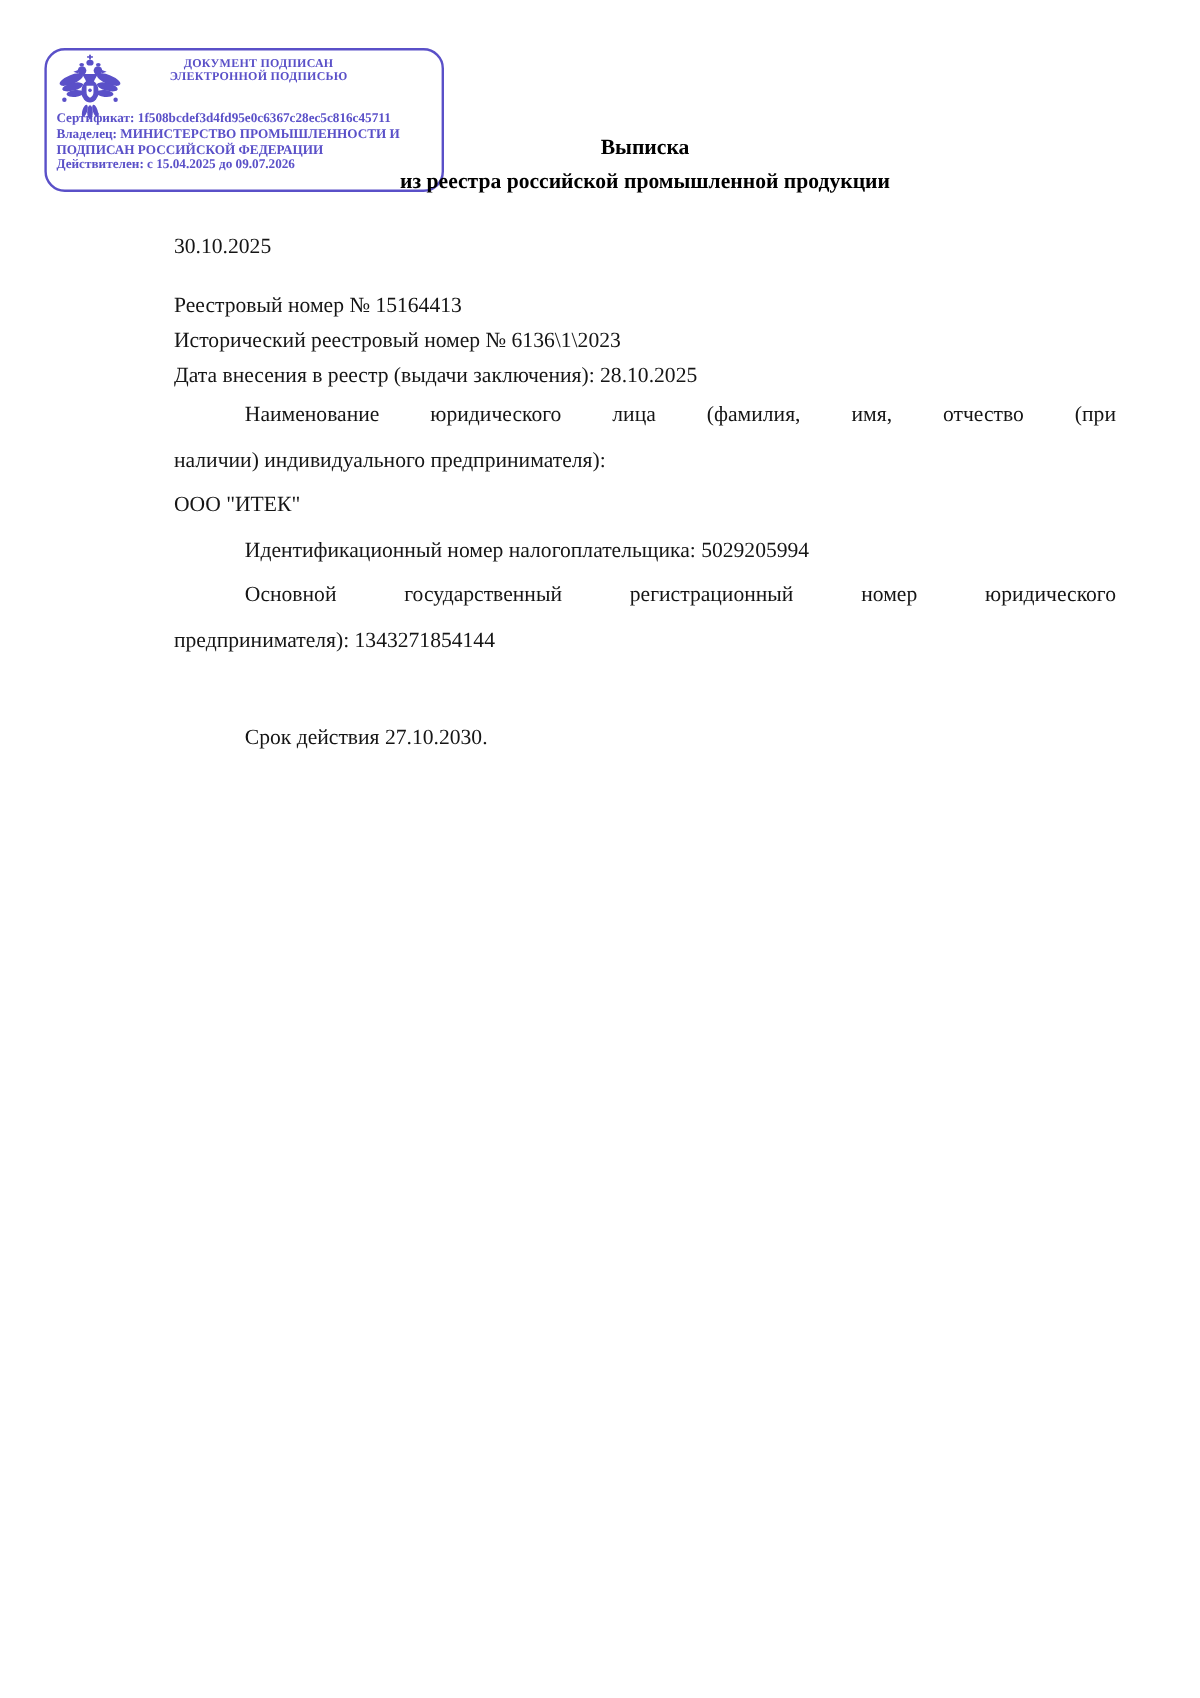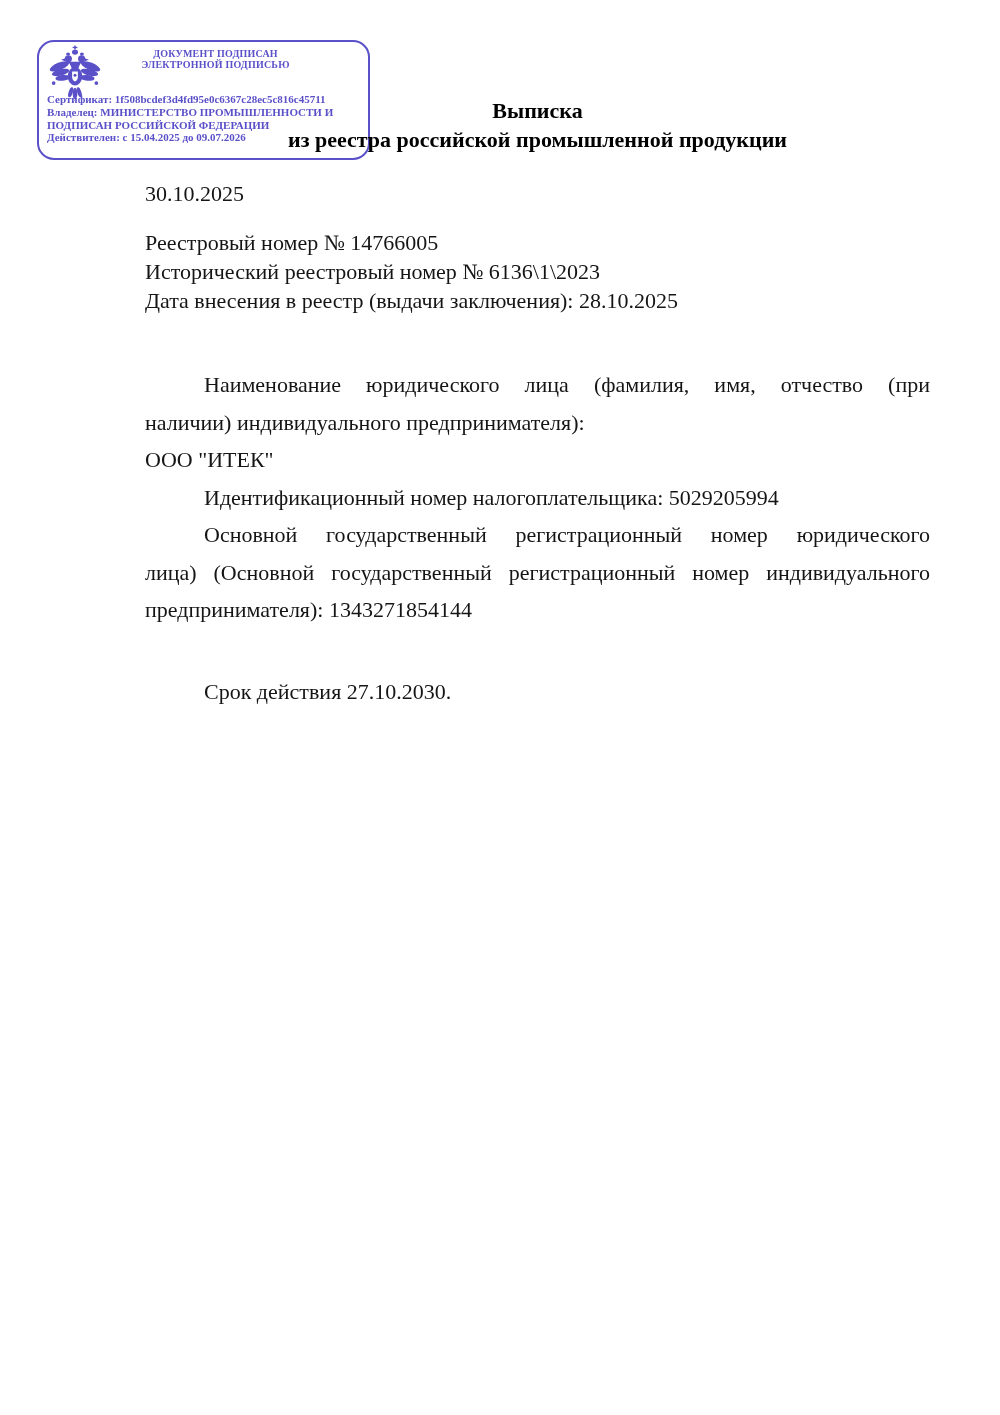--- a/index.html
+++ b/index.html
@@ -34,35 +34,35 @@
   }
   .stamp-cert {
     position:absolute; left:8px; right:4px; top:51px;
     font-size:11px; line-height:12.8px;
     font-weight:bold;
     white-space:nowrap;
   }
 
   
   .content {
-    position:absolute; left:145px; top:0;
+    position:absolute; left:145px; top:12px;
     width:785px;
-    font-size:22px; line-height:29px;
+    font-size:18px; line-height:29px;
     color:#151515;
   }
   .doc-title {
     margin-top:96px;
     text-align:center;
     font-weight:bold;
     color:#000;
   }
   .date-line   { margin-top:25px; }
   .registry    { margin-top:20px; }
   .para        { line-height:37.5px; }
-  .para-first  { margin-top:51px; }
+  .para-first  { }
   .para-last   { margin-top:44px; }
   .indent      { text-indent:59px; }
   .jline       { text-align:justify; text-align-last:justify; }
 </style>
 </head>
 <body>
 
 <div class="page">
 
   <div class="stamp">
@@ -120,41 +120,40 @@
   <div class="content">
 
     <div class="doc-title">
       <div>Выписка</div>
       <div>из реестра российской промышленной продукции</div>
     </div>
 
     <div class="date-line">30.10.2025</div>
 
     <div class="registry">
-      <div>Реестровый номер № 14766005</div>
+      <div>Реестровый номер № 15164413</div>
       <div>Исторический реестровый номер № 6136\1\2023</div>
       <div>Дата внесения в реестр (выдачи заключения): 28.10.2025</div>
     </div>
 
     <div class="para para-first">
       <div class="jline indent">Наименование юридического лица (фамилия, имя, отчество (при</div>
       <div>наличии) индивидуального предпринимателя):</div>
     </div>
 
     <div class="para">
       <div>ООО "ИТЕК"</div>
     </div>
 
     <div class="para">
       <div class="indent">Идентификационный номер налогоплательщика: 5029205994</div>
     </div>
 
     <div class="para">
       <div class="jline indent">Основной государственный регистрационный номер юридического</div>
-      <div class="jline">лица) (Основной государственный регистрационный номер индивидуального</div>
       <div>предпринимателя): 1343271854144</div>
     </div>
 
     <div class="para para-last">
       <div class="indent">Срок действия 27.10.2030.</div>
     </div>
 
   </div>
 </div>
 

